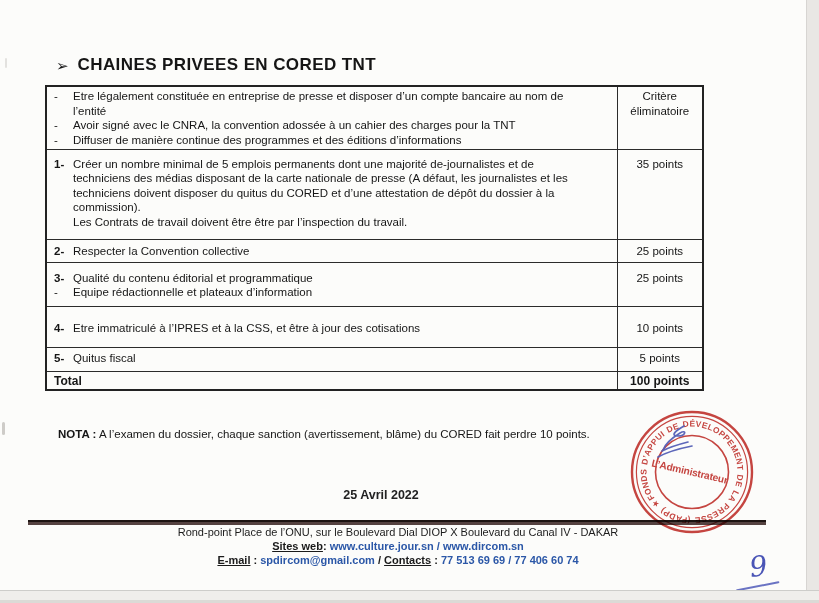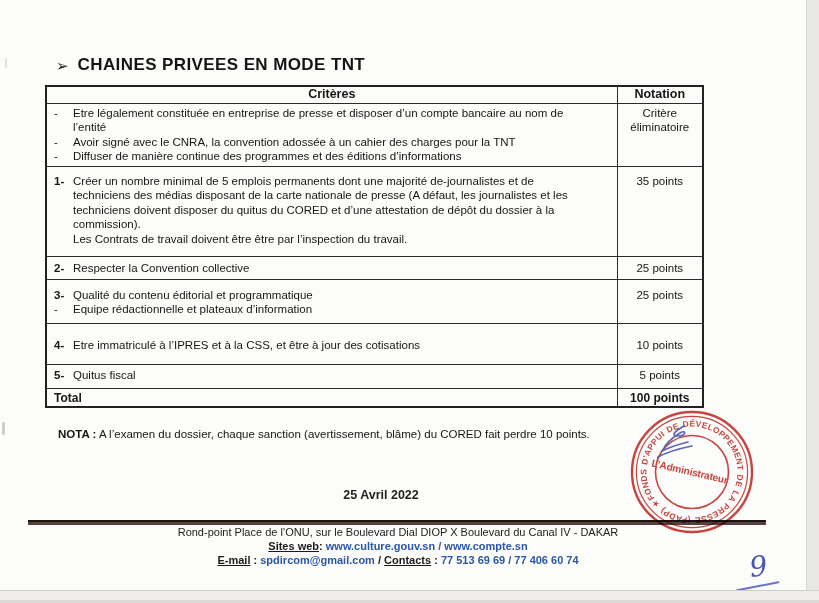--- a/index.html
+++ b/index.html
@@ -85,33 +85,29 @@
   .speck2{position:absolute;left:5px;top:58px;width:2px;height:10px;background:#b5b1ac;opacity:.35;border-radius:2px;}
 </style>
 </head>
 <body>
 
 <div class="page">
 
 
   <div class="section-heading">
     <span class="arrow">➢</span>
-    <span class="htxt">CHAINES PRIVEES EN MODE TNT</span>
+    <span class="htxt">CHAINES PRIVEES EN CORED TNT</span>
   </div>
 
   <table class="criteria">
     <colgroup>
         <col class="c1">
         <col class="c2">
       </colgroup>
     <tbody>
-        <tr>
-      <th class="hcell">Critères</th>
-      <th class="hcell">Notation</th>
-    </tr>
 
     <tr class="r1">
       <td class="crit">
         <div class="line">
           <span class="mk">-</span>
           <span class="tx">Etre légalement constituée en entreprise de presse et disposer d’un compte bancaire au nom de l’entité</span>
         </div>
         <div class="line">
           <span class="mk">-</span>
           <span class="tx">Avoir signé avec le CNRA, la convention adossée à un cahier des charges pour la TNT</span>
@@ -200,21 +196,21 @@
   </div>
 
   <div class="doc-date">25 Avril 2022</div>
 
   <div class="rule"></div>
 
   <div class="footer-line f1">Rond-point Place de l’ONU, sur le Boulevard Dial DIOP X Boulevard du Canal IV - DAKAR</div>
 
   <div class="footer-line f2">
     <span class="flabel">Sites web</span><span class="fplain">:</span>
-    <span class="flink">www.culture.gouv.sn / www.compte.sn</span>
+    <span class="flink">www.culture.jour.sn / www.dircom.sn</span>
   </div>
 
   <div class="footer-line f3">
     <span class="flabel">E-mail</span>
     <span class="fplain">:</span>
     <span class="flink">spdircom@gmail.com</span>
     <span class="fplain">/</span>
     <span class="flabel">Contacts</span>
     <span class="fplain">:</span>
     <span class="flink">77 513 69 69 / 77 406 60 74</span>

